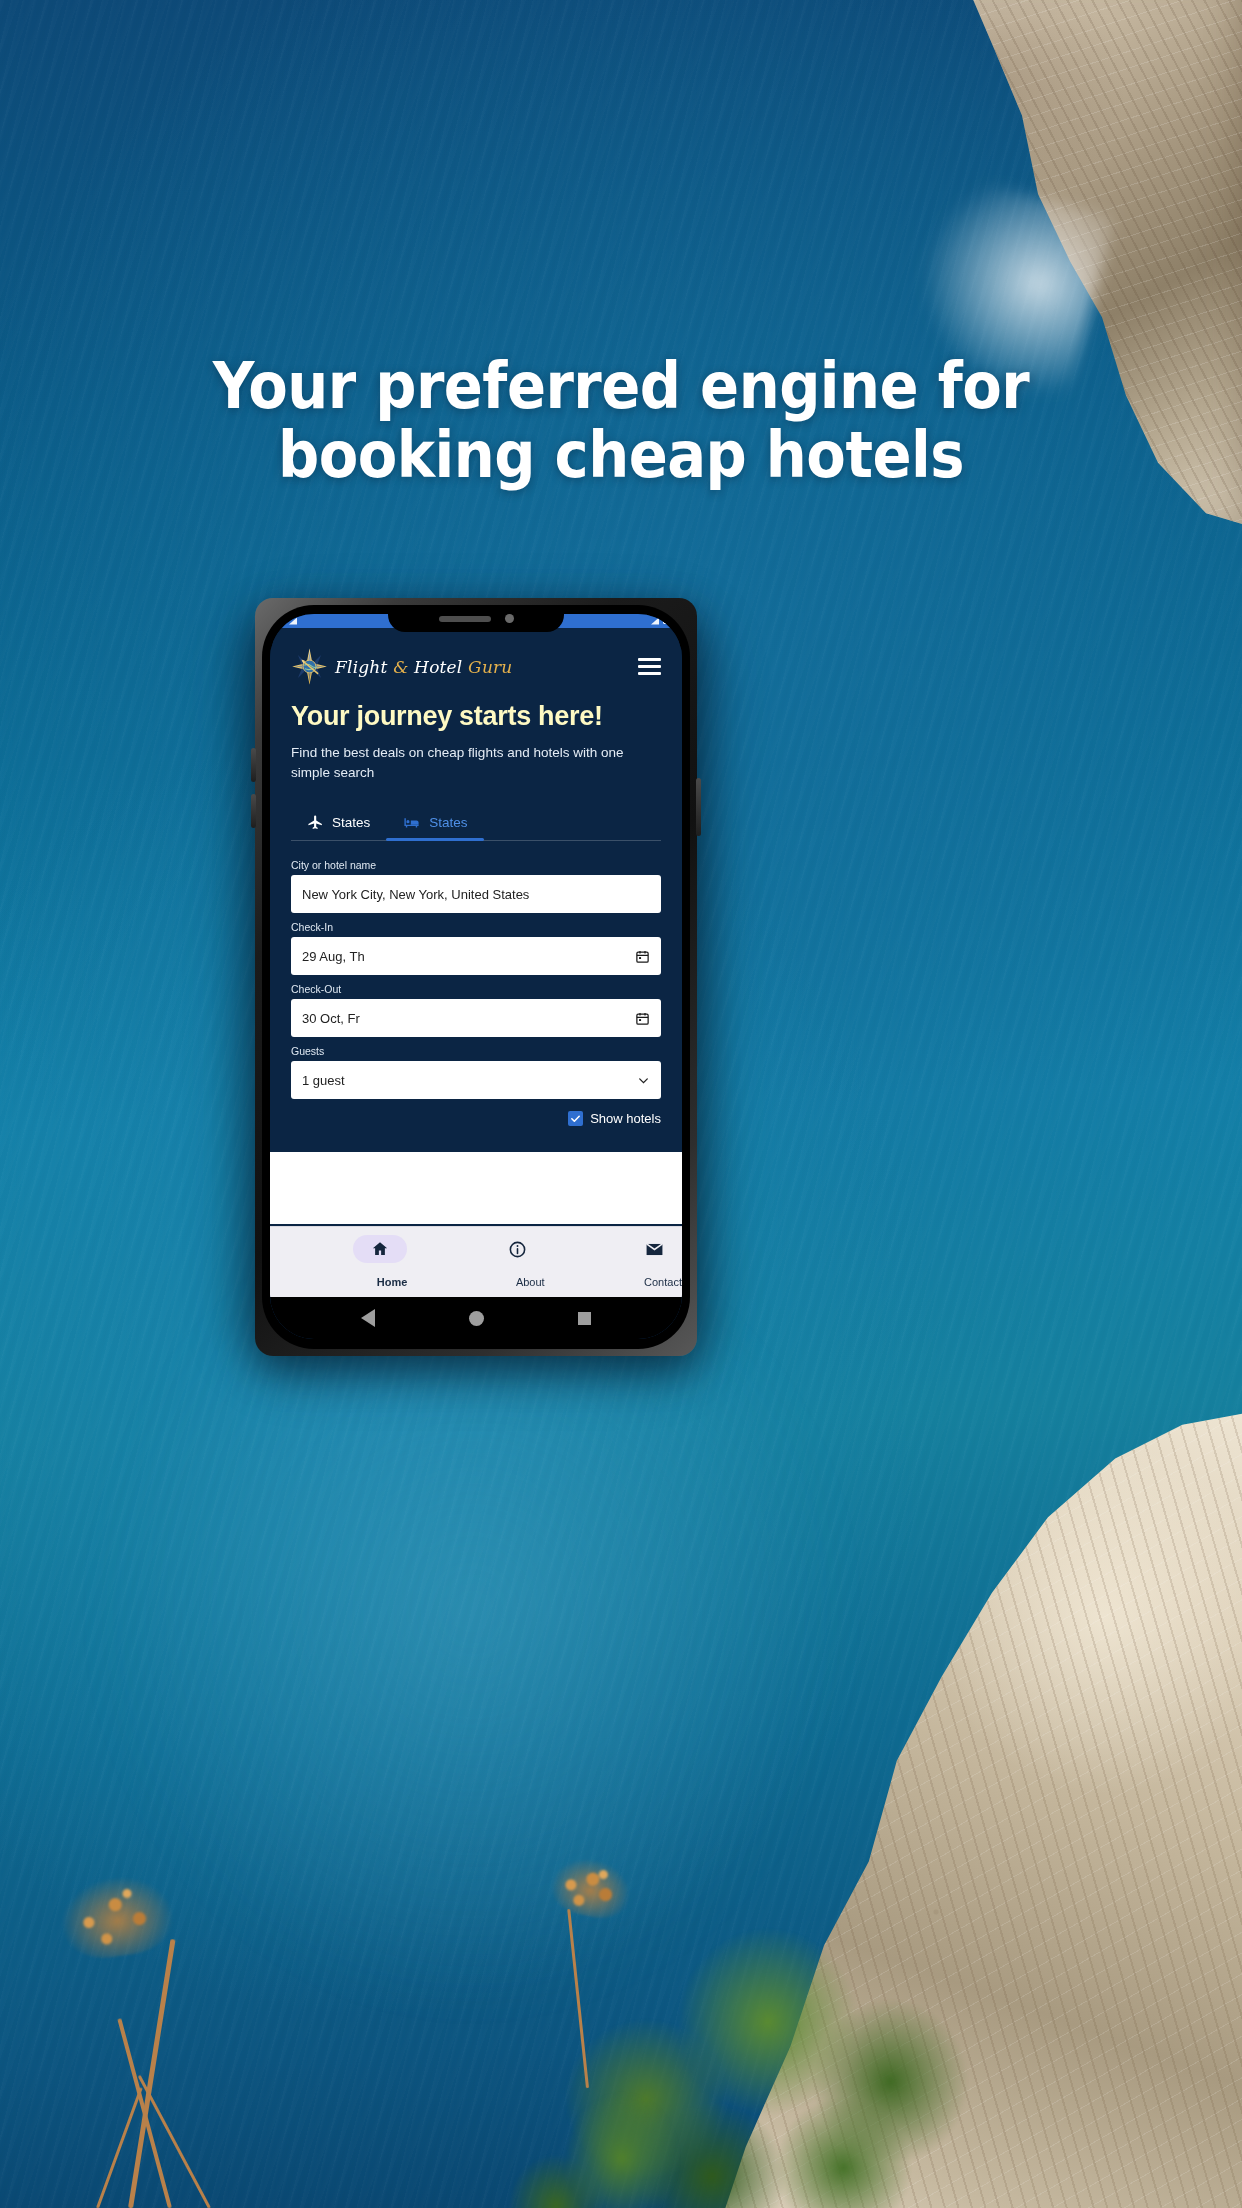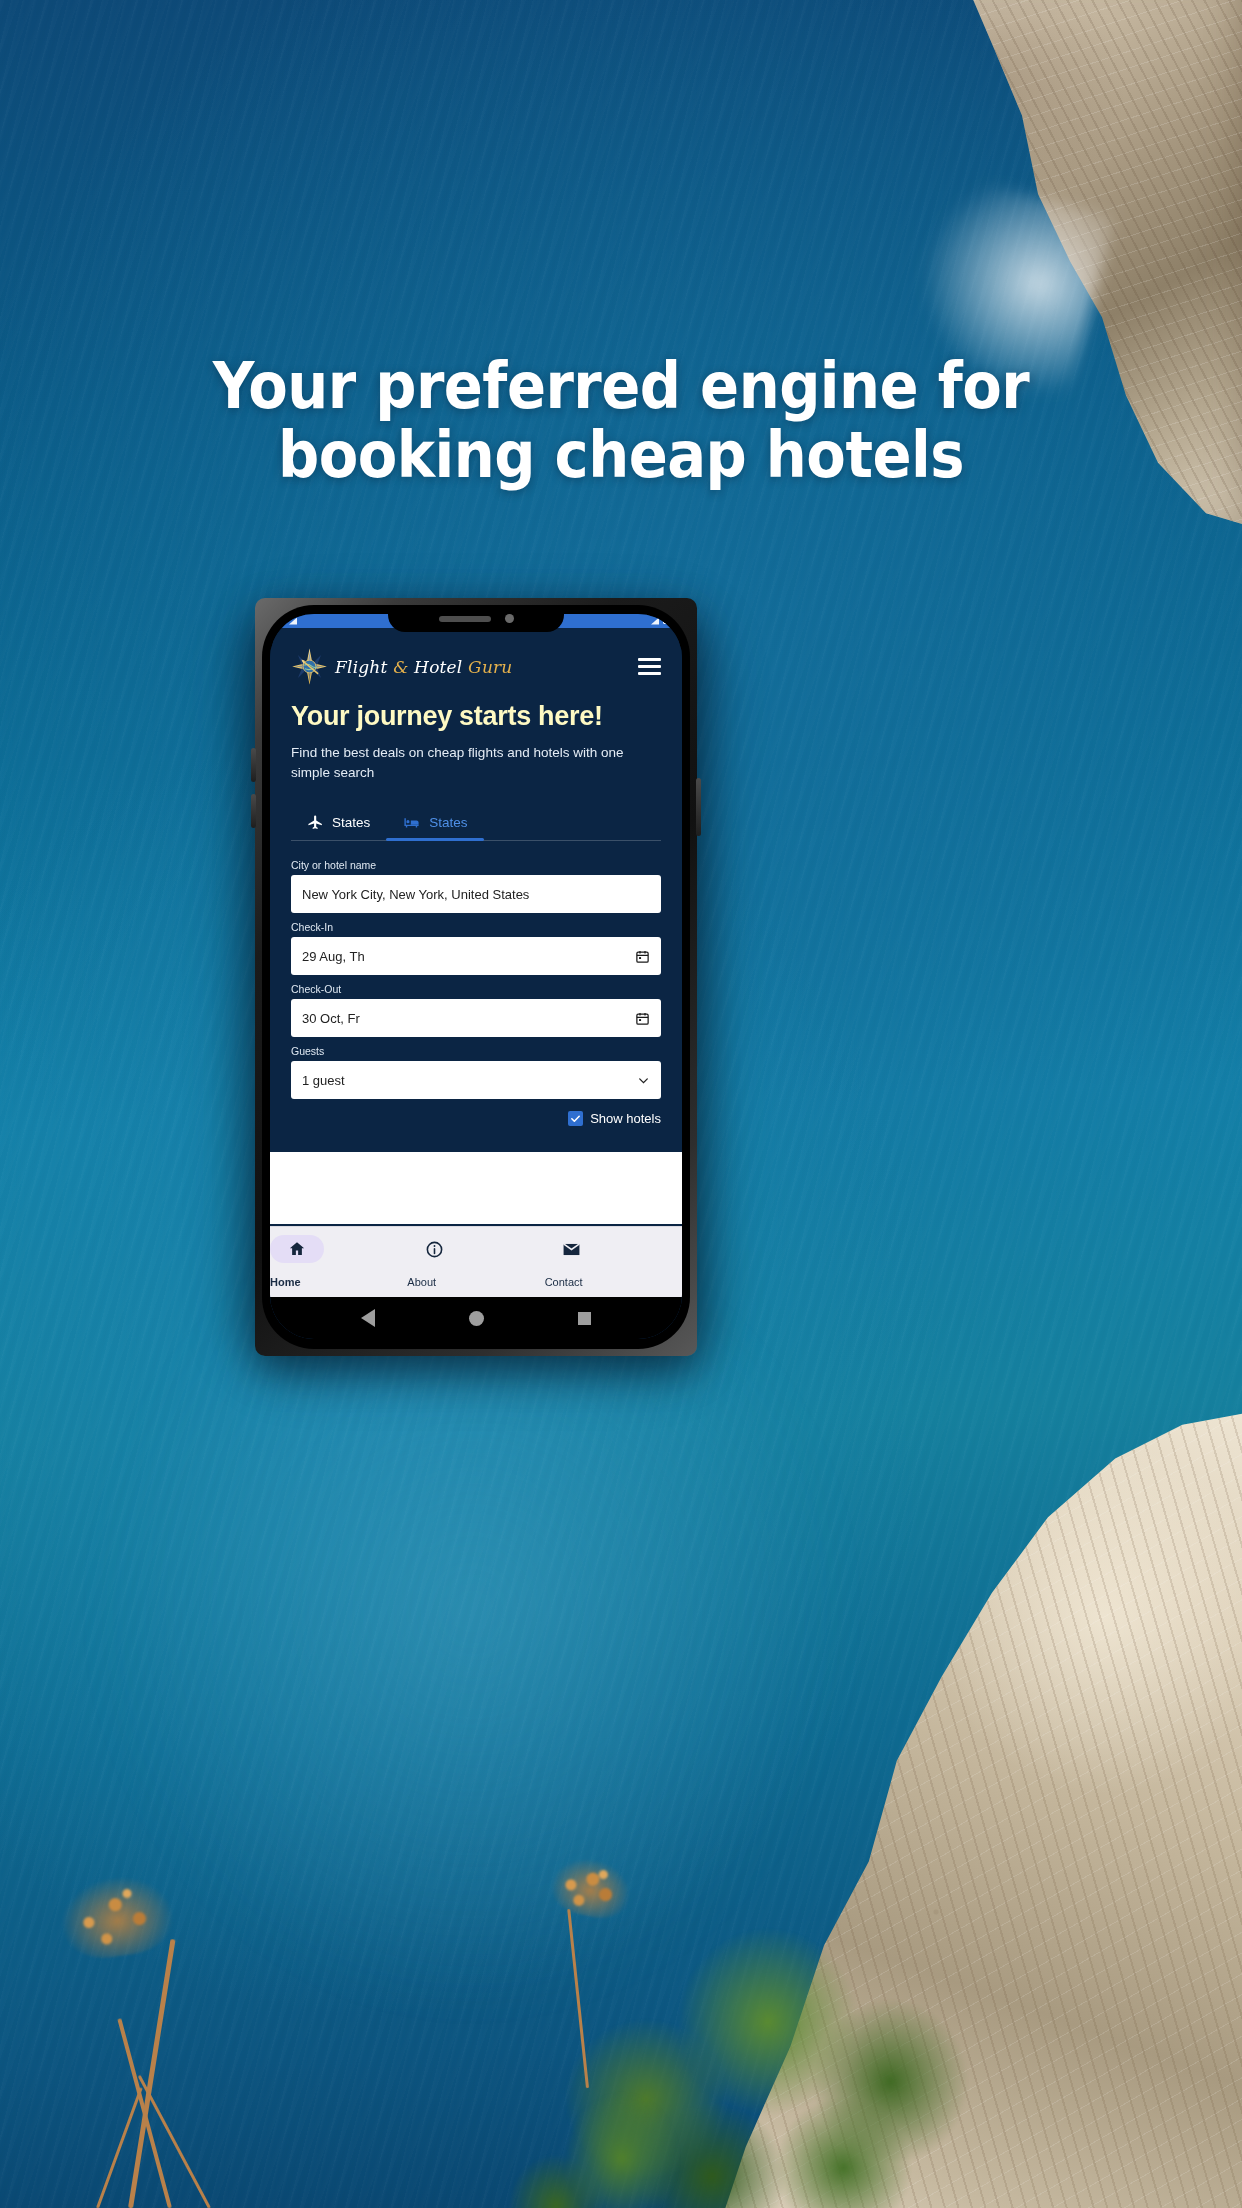--- a/index.html
+++ b/index.html
@@ -124,21 +124,21 @@
   
   #phone {
     position:absolute; left:255px; top:598px; width:442px; height:758px;
   }
   .phone-shadow {
     position:absolute; left:-14px; top:14px; width:470px; height:760px;
     border-radius:62px; background:rgba(0,18,36,.42); filter:blur(26px);
   }
   .phone-outer {
     position:absolute; inset:0;
-    border-radius:10px;
+    border-radius:18px;
     background:linear-gradient(135deg,#6a6a6a 0%, #3a3a3a 12%, #1b1b1b 30%, #111 55%, #2e2e2e 82%, #585858 100%);
     padding:7px;
     box-shadow:0 14px 38px rgba(0,12,26,.45);
   }
   .phone-body {
     position:absolute; inset:7px;
     border-radius:52px;
     background:#000;
     padding:9px 8px 10px 8px;
     overflow:hidden;
@@ -249,21 +249,21 @@
   .white-sec {
     background:#fff; margin-top:26px; padding:29px 18px 8px 18px;
     text-align:center; position:relative; min-height:72px;
   }
 
   .bottomnav {
     background:#efeef3; display:flex; padding:8px 0 9px 0; flex:0 0 auto;
     border-top:1px solid #dcdbe2;
   }
   .navitem {
-    flex:1; display:flex; flex-direction:column; align-items:flex-start; gap:13px; cursor:pointer;
+    flex:1; display:flex; flex-direction:column; align-items:flex-end; gap:13px; cursor:pointer;
   }
   .navpill {
     width:54px; height:28px; border-radius:16px; display:flex;
     align-items:center; justify-content:center;
   }
   .navpill.on { background:#e4ddf6; }
   .navlabel { font-size:11px; color:#1a2c44; }
   .navlabel.on { font-weight:bold; }
 
   .androidnav {

